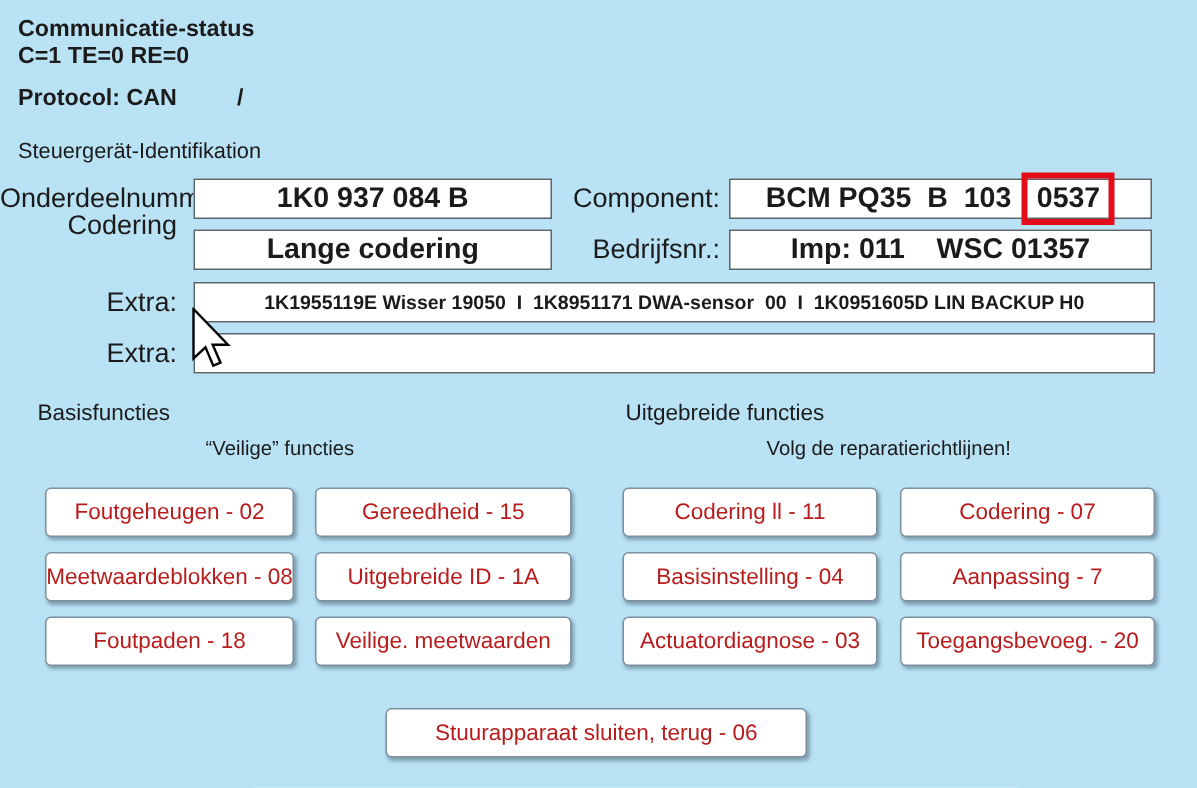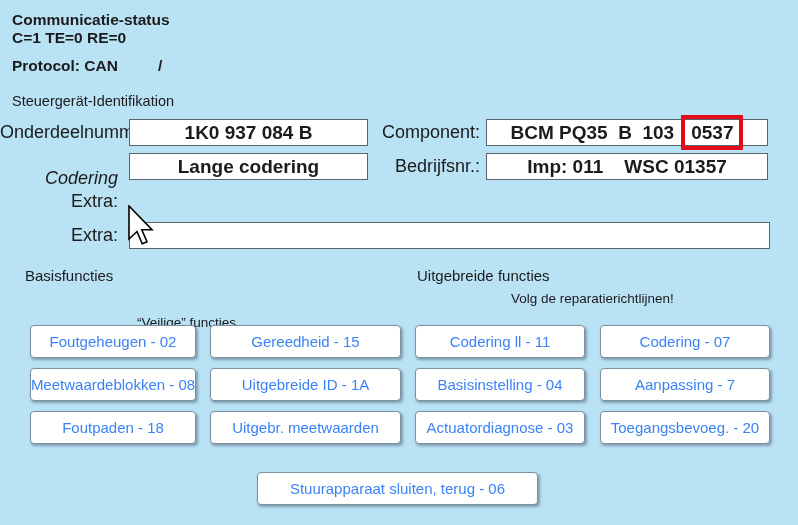--- a/index.html
+++ b/index.html
@@ -43,35 +43,35 @@
     padding:4px 6px;
     margin-left:7px;
     line-height:19px;
     background:transparent;
   }
 
   
   .grp-title    { font-size:15px; }
   .grp-subtitle { font-size:13.5px; }
   .basis-title  { left:25px;  top:267px; }
-  .basis-sub    { left:137px; top:291px;margin-top:24px; }
+  .basis-sub    { left:137px; top:291px; }
   .uitg-title   { left:417px; top:267px; }
   .uitg-sub     { left:511px; top:291px; }
 
   
   .fbtn {
     position:absolute; height:33px; background:#ffffff;
     border:1px solid #7e909e; border-radius:4px; box-sizing:border-box;
     box-shadow:1.5px 2px 2.5px rgba(70,95,110,0.5);
     display:flex; align-items:center; justify-content:center;
-    font-size:15px; color:#3b82f6; cursor:pointer; white-space:nowrap;
+    font-size:15px; color:#b91c1c; cursor:pointer; white-space:nowrap;
   }
   .r1 { top:325px; } .r2 { top:368px; } .r3 { top:411px; }
   .c1 { left:30px;  width:166px; }
-  .c2 { left:210px; width:191px; }
+  .c2 { left:210px; width:171px; }
   .c3 { left:415px; width:170px; }
   .c4 { left:600px; width:170px; }
   .close-btn { left:257px; top:472px; width:281px; height:33px; }
 
   .cursor { position:absolute; left:127px; top:205px; pointer-events:none; }
 </style>
 </head>
 <body>
 
 <div class="screen">
@@ -85,42 +85,43 @@
 
   <div class="abs lbl lbl-left" style="top:119px;">Onderdeelnummer:</div>
   <div class="field f-row1 f-left">1K0 937 084 B</div>
 
   <div class="abs lbl lbl-right" style="top:119px;">Component:</div>
   <div class="field f-row1 f-right">
     <span>BCM PQ35  B  103</span>
     <span class="redbox">0537</span>
   </div>
 
-  <div class="abs lbl lbl-left" style="top:165px;font-style:italic;">Codering</div>
+  <div class="abs lbl lbl-left" style="top:137px;">Codering</div>
   <div class="field f-row2 f-left">Lange codering</div>
 
   <div class="abs lbl lbl-right" style="top:153px;">Bedrijfsnr.:</div>
   <div class="field f-row2 f-right">Imp: 011    WSC 01357</div>
 
   <div class="abs lbl lbl-left" style="top:188px;">Extra:</div>
+  <div class="field f-extra" style="top:188px;">1K1955119E Wisser 19050  I  1K8951171 DWA-sensor  00  I  1K0951605D LIN BACKUP H0</div>
 
   <div class="abs lbl lbl-left" style="top:222px;">Extra:</div>
   <div class="field f-extra" style="top:222px;"></div>
 
   <div class="abs grp-title basis-title">Basisfuncties</div>
   <div class="abs grp-subtitle basis-sub">“Veilige” functies</div>
   <div class="abs grp-subtitle uitg-sub">Volg de reparatierichtlijnen!</div>
   <div class="abs grp-title uitg-title">Uitgebreide functies</div>
 
   <div class="fbtn r1 c1">Foutgeheugen - 02</div>
   <div class="fbtn r1 c2">Gereedheid - 15</div>
   <div class="fbtn r2 c1">Meetwaardeblokken - 08</div>
   <div class="fbtn r2 c2">Uitgebreide ID - 1A</div>
   <div class="fbtn r3 c1">Foutpaden - 18</div>
-  <div class="fbtn r3 c2">Uitgebr. meetwaarden</div>
+  <div class="fbtn r3 c2">Veilige. meetwaarden</div>
 
   <div class="fbtn r1 c3">Codering ll - 11</div>
   <div class="fbtn r1 c4">Codering - 07</div>
   <div class="fbtn r2 c3">Basisinstelling - 04</div>
   <div class="fbtn r2 c4">Aanpassing - 7</div>
   <div class="fbtn r3 c3">Actuatordiagnose - 03</div>
   <div class="fbtn r3 c4">Toegangsbevoeg. - 20</div>
 
   <div class="fbtn close-btn">Stuurapparaat sluiten, terug - 06</div>
 

